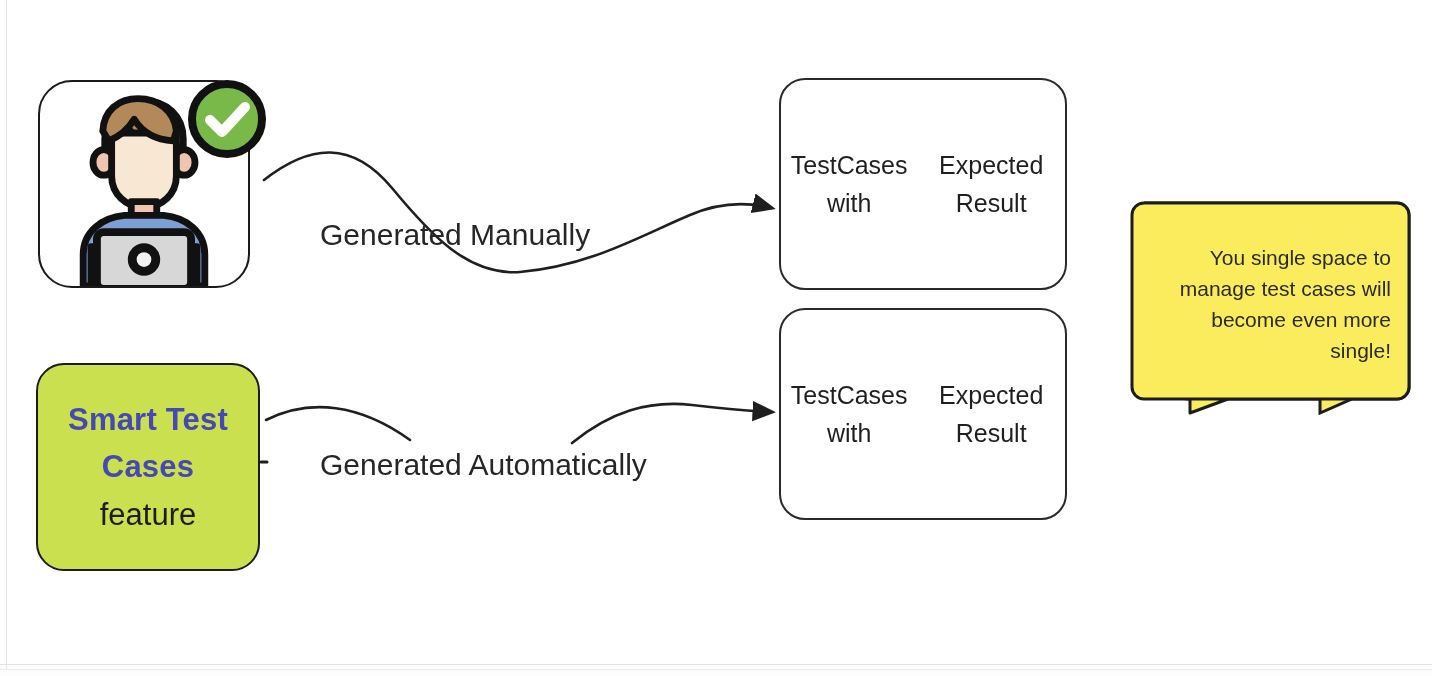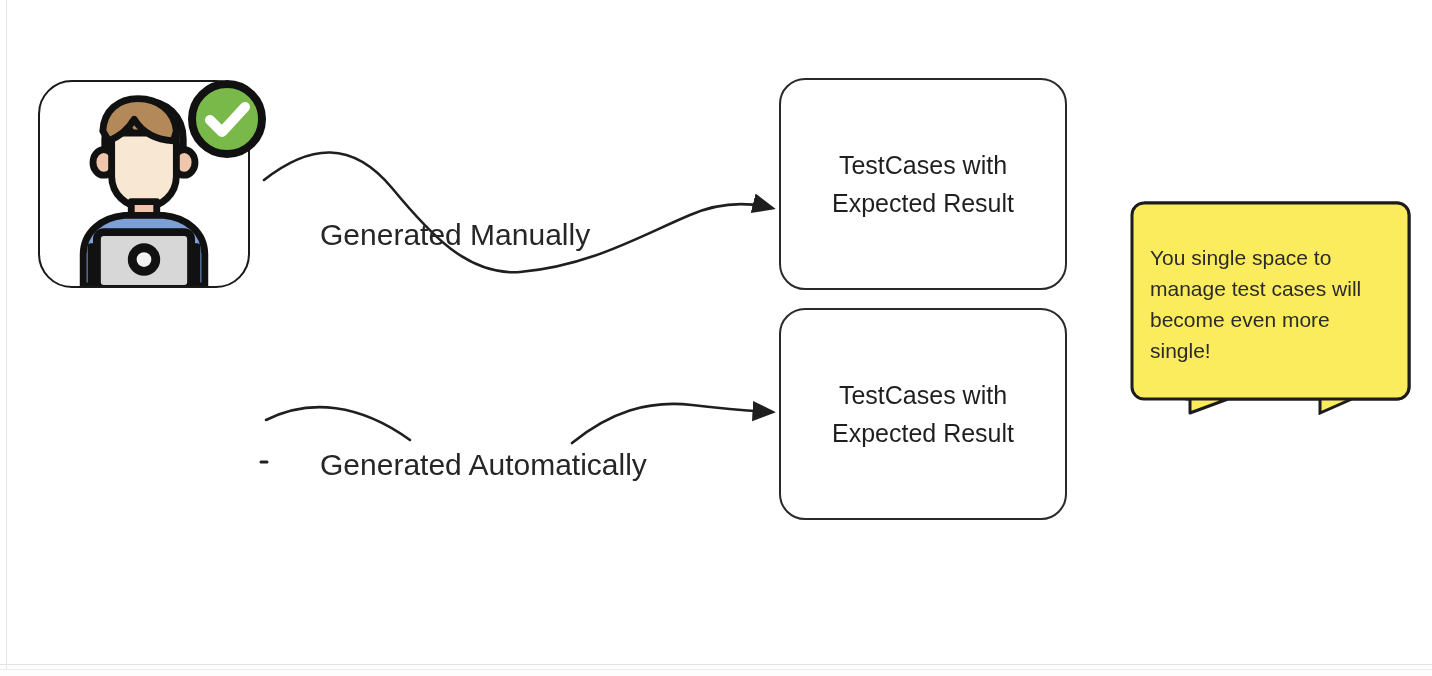--- a/index.html
+++ b/index.html
@@ -89,21 +89,21 @@
 
   
   .result-box {
     position: absolute;
     width: 288px; height: 212px;
     background: #ffffff;
     border: 2px solid #2a2a2a;
     border-radius: 26px;
     box-sizing: border-box;
     display: flex;
-    flex-direction: column;
+    flex-direction: row;
     align-items: center;
     justify-content: center;
     text-align: center;
   }
   .result-box.top { left: 779px; top: 78px; }
   .result-box.bottom { left: 779px; top: 308px; }
   .result-line {
     font-size: 25px;
     color: #1f1f1f;
     line-height: 1.54;
@@ -133,21 +133,21 @@
     left: 1130px; top: 201px;
     width: 281px; height: 214px;
   }
   .bubble-text {
     position: absolute;
     left: 1150px; top: 243px;
     width: 241px;
     font-size: 21px;
     color: #2b2b2b;
     line-height: 1.47;
-    text-align: left;
+    text-align: right;
   }
 </style>
 </head>
 <body>
 
 <div id="canvas">
 
   <div class="frame-left"></div>
   <div class="frame-bottom"></div>
   <div class="frame-bottom2"></div>
@@ -175,20 +175,24 @@
       <rect x="58" y="153" width="96" height="58" rx="7" fill="#d7d7d7" stroke="#111" stroke-width="8"></rect>
       <circle cx="106" cy="181" r="12" fill="#f2f2f2" stroke="#111" stroke-width="9"></circle>
     </svg>
   </div>
 
   <svg class="check-badge" viewBox="0 0 84 84">
     <circle cx="42" cy="42" r="35" fill="#79b94a" stroke="#111" stroke-width="8"></circle>
     <path d="M25 43l12 12 23-25" fill="none" stroke="#ffffff" stroke-width="10" stroke-linecap="round" stroke-linejoin="round"></path>
   </svg>
 
+  <div class="feature-box">
+    <div class="feature-title">Smart Test Cases</div>
+    <div class="feature-sub">feature</div>
+  </div>
 
   <div class="result-box top">
     <div class="result-line">TestCases with</div>
     <div class="result-line">Expected Result</div>
   </div>
 
   <div class="result-box bottom">
     <div class="result-line">TestCases with</div>
     <div class="result-line">Expected Result</div>
   </div>

